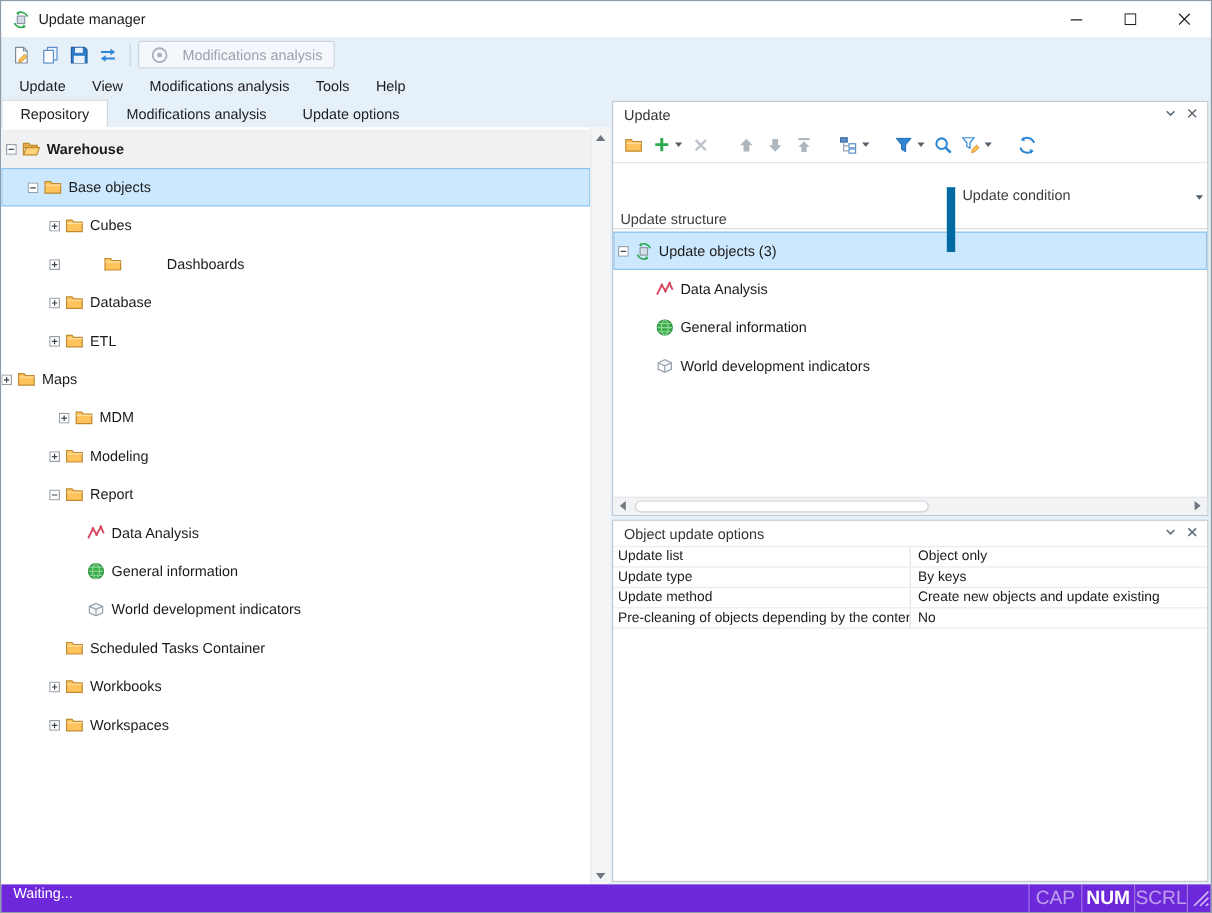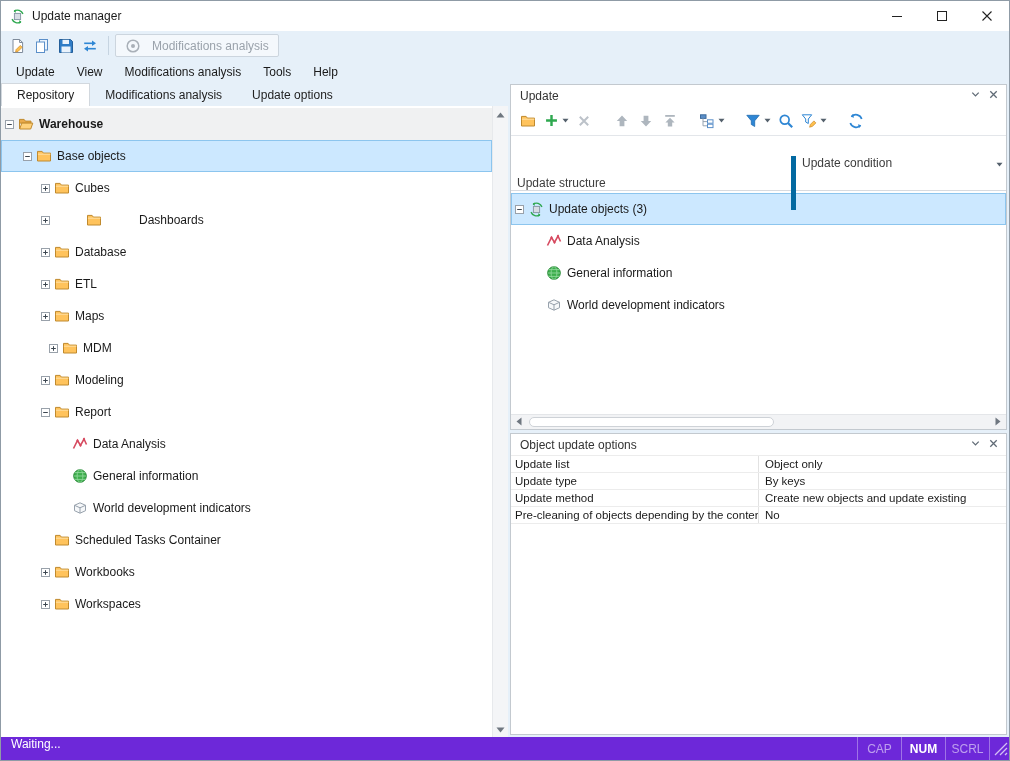--- a/index.html
+++ b/index.html
@@ -60,35 +60,35 @@
   .options-panel { flex: 0 0 302px; }
   .panel-header { flex: 0 0 21px; display: flex; align-items: center; padding: 0 4px 0 9px; }
   .panel-title { flex: 1 1 auto; color: #333; }
   .ph-btn { width: 18px; height: 17px; display: flex; align-items: center; justify-content: center; }
   .panel-toolbar { flex: 0 0 29px; display: flex; align-items: center; padding: 0 5px; }
   .panel-toolbar .tb-btn.gap { margin-left: 14px; }
   .caret { margin-left: 3px; display: inline-flex; }
 
   .col-headers { flex: 0 0 19px; display: flex; align-items: center; border-top: 1px solid #e3e6ea; border-bottom: 1px solid #d8dbe0; position: relative; color: #3c3c3c; }
   .col-h { padding: 0 6px; overflow: hidden; white-space: nowrap; }
-  .col-h.first { flex: 0 0 285px; width: 285px; border-right: 5px solid #0369a1; height: 100%; display: flex; align-items: center; margin-top: 40px; }
+  .col-h.first { flex: 0 0 285px; width: 285px; border-right: 7px solid #0369a1; height: 100%; display: flex; align-items: center; margin-top: 40px; }
   .col-chooser { position: absolute; right: 3px; top: 0; height: 100%; display: flex; align-items: center; }
 
   .update-tree { flex: 1 1 auto; overflow: hidden; padding-top: 2px; }
 
   
   .opt-table { flex: 1 1 auto; overflow: hidden; border-top: 1px solid #ececec; font-size: 11.5px; }
   .opt-row { display: flex; height: 17px; border-bottom: 1px solid #ececec; align-items: center; }
   .opt-label { flex: 0 0 248px; width: 248px; border-right: 1px solid #e2e2e2; padding: 0 4px; white-space: nowrap; overflow: hidden; height: 100%; display: flex; align-items: center; }
   .opt-value { flex: 1 1 auto; padding: 0 6px; white-space: nowrap; overflow: hidden; }
 
   
   .statusbar { flex: 0 0 23px; background: #6d28d9; color: #fff; display: flex; padding-left: 10px; }
   .sb-right { margin-left: auto; display: flex; align-items: stretch; height: 100%; }
-  .sb-ind { width: 44px; display: flex; align-items: center; justify-content: center; font-size: 12px; color: rgba(255,255,255,0.55); border-left: 1px solid rgba(255,255,255,0.35); }
+  .sb-ind { width: 44px; display: flex; align-items: center; justify-content: center; font-size: 16px; color: rgba(255,255,255,0.55); border-left: 1px solid rgba(255,255,255,0.35); }
   .sb-ind.active { color: #fff; font-weight: bold; }
   .sb-grip { width: 20px; display: flex; align-items: flex-end; justify-content: flex-end; border-left: 1px solid rgba(255,255,255,0.35); padding: 0 1px 1px 0; }
 </style>
 </head>
 <body>
 
 <div class="window">
 
   <div class="titlebar">
     <span class="icon">
@@ -276,21 +276,21 @@
                 </svg>
               </span>
               <span class="icon">
                 <svg width="16" height="16" viewBox="0 0 16 16">
                   <path d="M1.5 13 V3.4 h4.6 l1.3 1.7 h7.1 V13 z" fill="#ffc35c" stroke="#c08a2e"></path>
                   <path d="M1.9 6.2h12.5" stroke="#ffe1a6" stroke-width="1"></path>
                 </svg>
               </span>
               <span class="tree-label">ETL</span>
             </div>
-            <div class="tree-row" style="padding-left: 40px;">
+            <div class="tree-row" style="">
               <span class="expander">
                 <svg width="9" height="9" viewBox="0 0 9 9">
                   <rect x="0.5" y="0.5" width="8" height="8" fill="#fff" stroke="#99a1aa"></rect>
                   <path d="M2.2 4.5h4.6M4.5 2.2v4.6" stroke="#3c4650" fill="none"></path>
                 </svg>
               </span>
               <span class="icon">
                 <svg width="16" height="16" viewBox="0 0 16 16">
                   <path d="M1.5 13 V3.4 h4.6 l1.3 1.7 h7.1 V13 z" fill="#ffc35c" stroke="#c08a2e"></path>
                   <path d="M1.9 6.2h12.5" stroke="#ffe1a6" stroke-width="1"></path>

